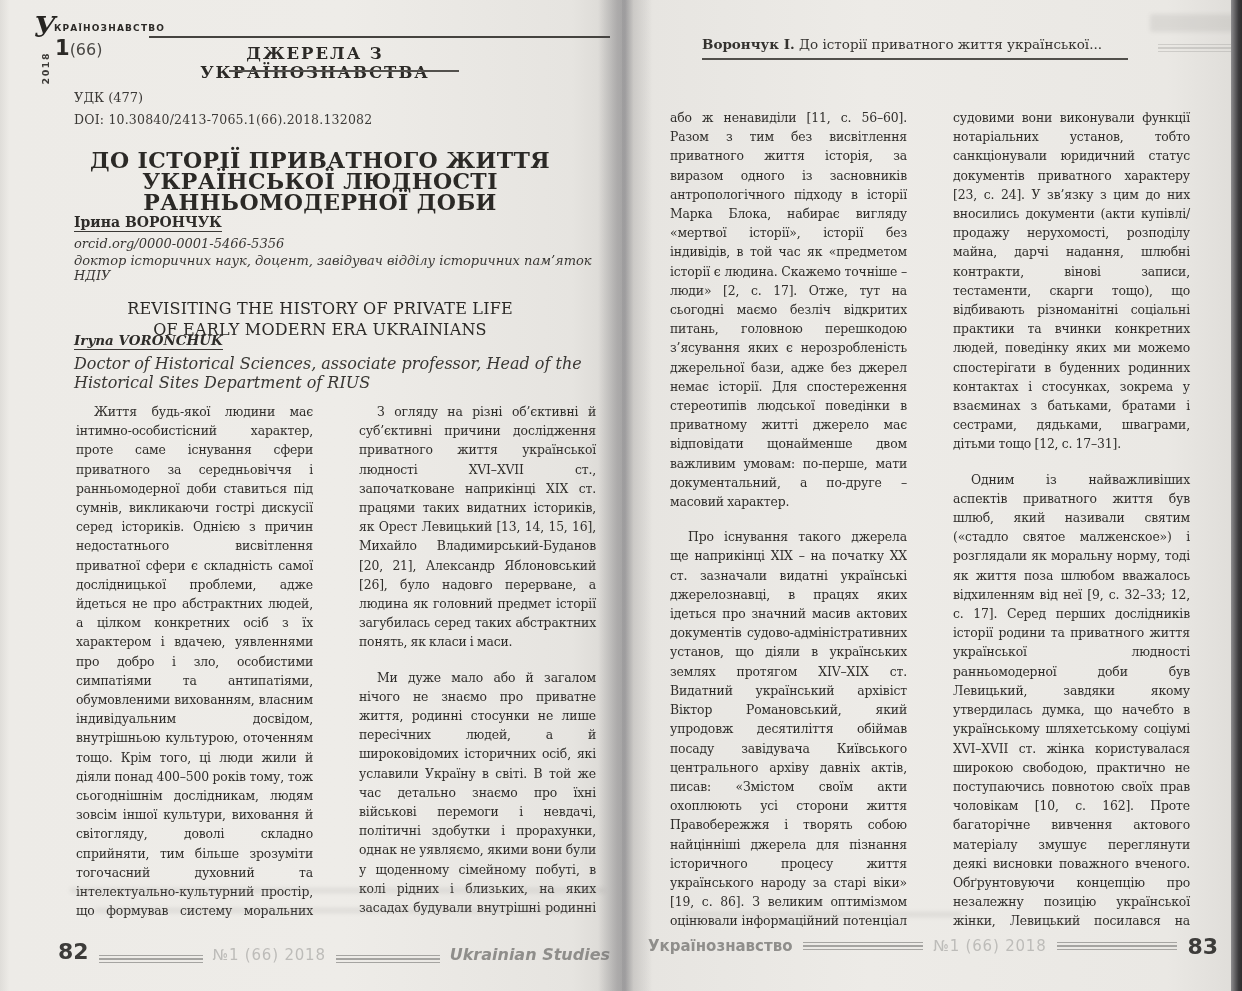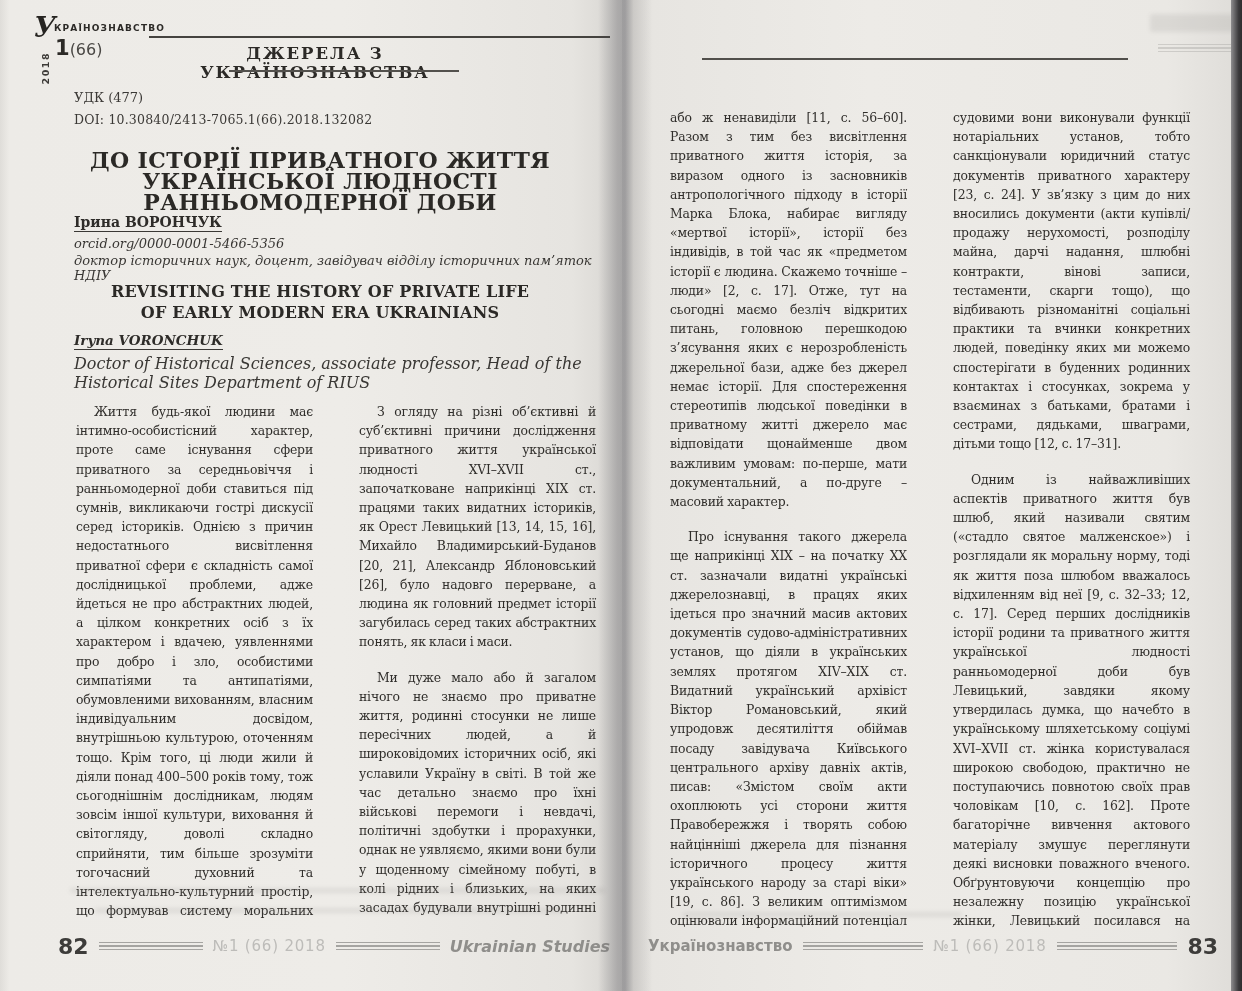--- a/index.html
+++ b/index.html
@@ -32,22 +32,22 @@
   .udk{position:absolute;left:74px;top:90px;font-size:13px;color:#3b3936;}
   .doi{position:absolute;left:74px;top:112px;font-size:12.5px;color:#3b3936;letter-spacing:0.2px;}
 
   .title-uk{position:absolute;left:50px;top:150px;width:540px;text-align:center;
     font-weight:700;font-size:22px;line-height:21px;letter-spacing:0.4px;color:#2b2926;}
   .author-block{position:absolute;left:74px;top:212px;}
   .author-name{display:inline-block;font-weight:700;font-size:14px;color:#2e2c29;
     border-bottom:1.2px solid #3a3835;padding-bottom:1px;}
   .orcid{font-style:italic;font-size:13px;margin-top:4px;color:#393734;}
   .affil{font-style:italic;font-size:13px;margin-top:2px;color:#393734;}
-  .title-en{position:absolute;left:50px;top:281px;width:540px;text-align:center;
-    font-weight:700;font-size:16px;line-height:21px;letter-spacing:0.2px;color:#2b2926;}
+  .title-en{position:absolute;left:50px;top:298px;width:540px;text-align:center;
+    font-weight:400;font-size:16px;line-height:21px;letter-spacing:0.2px;color:#2b2926;}
   .author-block-en{position:absolute;left:74px;top:330px;}
   .author-name-en{display:inline-block;font-weight:700;font-style:italic;font-size:13.5px;
     border-bottom:1.2px solid #3a3835;padding-bottom:1px;color:#2e2c29;}
   .affil-en{font-style:italic;font-size:16px;margin-top:4px;color:#393734;}
 
   
   .rp-header{position:absolute;left:80px;top:36px;width:352px;text-align:center;
     font-size:13.5px;color:#34322f;white-space:nowrap;}
   .rp-header .hdr-author{font-weight:700;}
   .rp-rule{position:absolute;left:80px;top:58px;width:426px;height:1.6px;background:#514f4b;}
@@ -59,21 +59,21 @@
   .cols-right{left:32px;top:92px;width:560px;}
   .cols-right .col{height:838px;}
   .col{width:269px;overflow:hidden;text-align:justify;
     font-size:12.4px;line-height:19.2px;letter-spacing:-0.15px;word-spacing:-0.5px;
     color:#302e2b;hyphens:none;}
   .col p{margin:16px;}
   .col p.indent{text-indent:18px;}
 
   
   .footer{position:absolute;top:928px;height:36px;display:flex;align-items:center;}
-  .footer-left{left:58px;width:552px;}
+  .footer-left{left:58px;width:552px;align-items:flex-end;}
   .footer-right{left:26px;width:570px;}
   .pagenum{font:700 22px "DejaVu Sans", sans-serif;color:#3d3c3a;}
   .frule{flex:1;height:9px;margin:0 10px;
     background:repeating-linear-gradient(to bottom,#a5a4a1 0,#a5a4a1 1.4px,rgba(0,0,0,0) 1.4px,rgba(0,0,0,0) 3.4px);}
   .fissue{font:400 15px "DejaVu Sans", sans-serif;color:#bdbcb9;letter-spacing:0.8px;white-space:nowrap;}
   .fjournal-en{font:italic 700 16px "DejaVu Sans", sans-serif;color:#8f8e8b;white-space:nowrap;}
   .fjournal-uk{font:700 15px "DejaVu Sans", sans-serif;color:#8f8e8b;white-space:nowrap;}
 
   
   .ghost{position:absolute;background:#7e7c79;opacity:0.14;filter:blur(2px);border-radius:2px;pointer-events:none;}
@@ -140,20 +140,23 @@
       <span class="pagenum">82</span>
       <span class="frule"></span>
       <span class="fissue">№1 (66) 2018</span>
       <span class="frule"></span>
       <span class="fjournal-en">Ukrainian Studies</span>
     </div>
   </div>
 
   <div class="page page-right">
 
+    <div class="rp-header">
+      <span class="hdr-author">Ворончук І.</span><span> До історії приватного життя української...</span>
+    </div>
     <div class="rp-rule"></div>
 
     <div class="ghost" style="left:528px;top:14px;width:85px;height:18px;"></div>
     <div class="ghost-lines" style="left:536px;top:44px;width:74px;height:9px;"></div>
 
     <div class="cols cols-right">
       <div class="col">
           <p class="">або ж ненавиділи [11, с. 56–60]. Разом з тим без висвітлення приватного життя історія, за виразом одного із засновників антропологічного підходу в історії Марка Блока, набирає вигляду «мертвої історії», історії без індивідів, в той час як «предметом історії є людина. Скажемо точніше – люди» [2, с. 17]. Отже, тут на сьогодні маємо безліч відкритих питань, головною перешкодою з’ясування яких є нерозробленість джерельної бази, адже без джерел немає історії. Для спостереження стереотипів людської поведінки в приватному житті джерело має відповідати щонайменше двом важливим умовам: по-перше, мати документальний, а по-друге – масовий характер.</p>
           <p class="indent">Про існування такого джерела ще наприкінці XIX – на початку XX ст. зазначали видатні українські джерелознавці, в працях яких ідеться про значний масив актових документів судово-адміністративних установ, що діяли в українських землях протягом XIV–XIX ст. Видатний український архівіст Віктор Романовський, який упродовж десятиліття обіймав посаду завідувача Київського центрального архіву давніх актів, писав: «Змістом своїм акти охоплюють усі сторони життя Правобережжя і творять собою найцінніші джерела для пізнання історичного процесу життя українського народу за старі віки» [19, с. 86]. З великим оптимізмом оцінювали інформаційний потенціал даного джерела Михайло Владимирський-Буданов та Орест Левицький, називаючи актові книги «дорогоцінними пам’ятками минувшого життя» та «невичерпним джерелом» для всебічного вивчення краю [6, с. 3; 17, с. 56].</p>
           <p class="indent">Важливою особливістю гродських і земських судів було те, що разом із</p>

